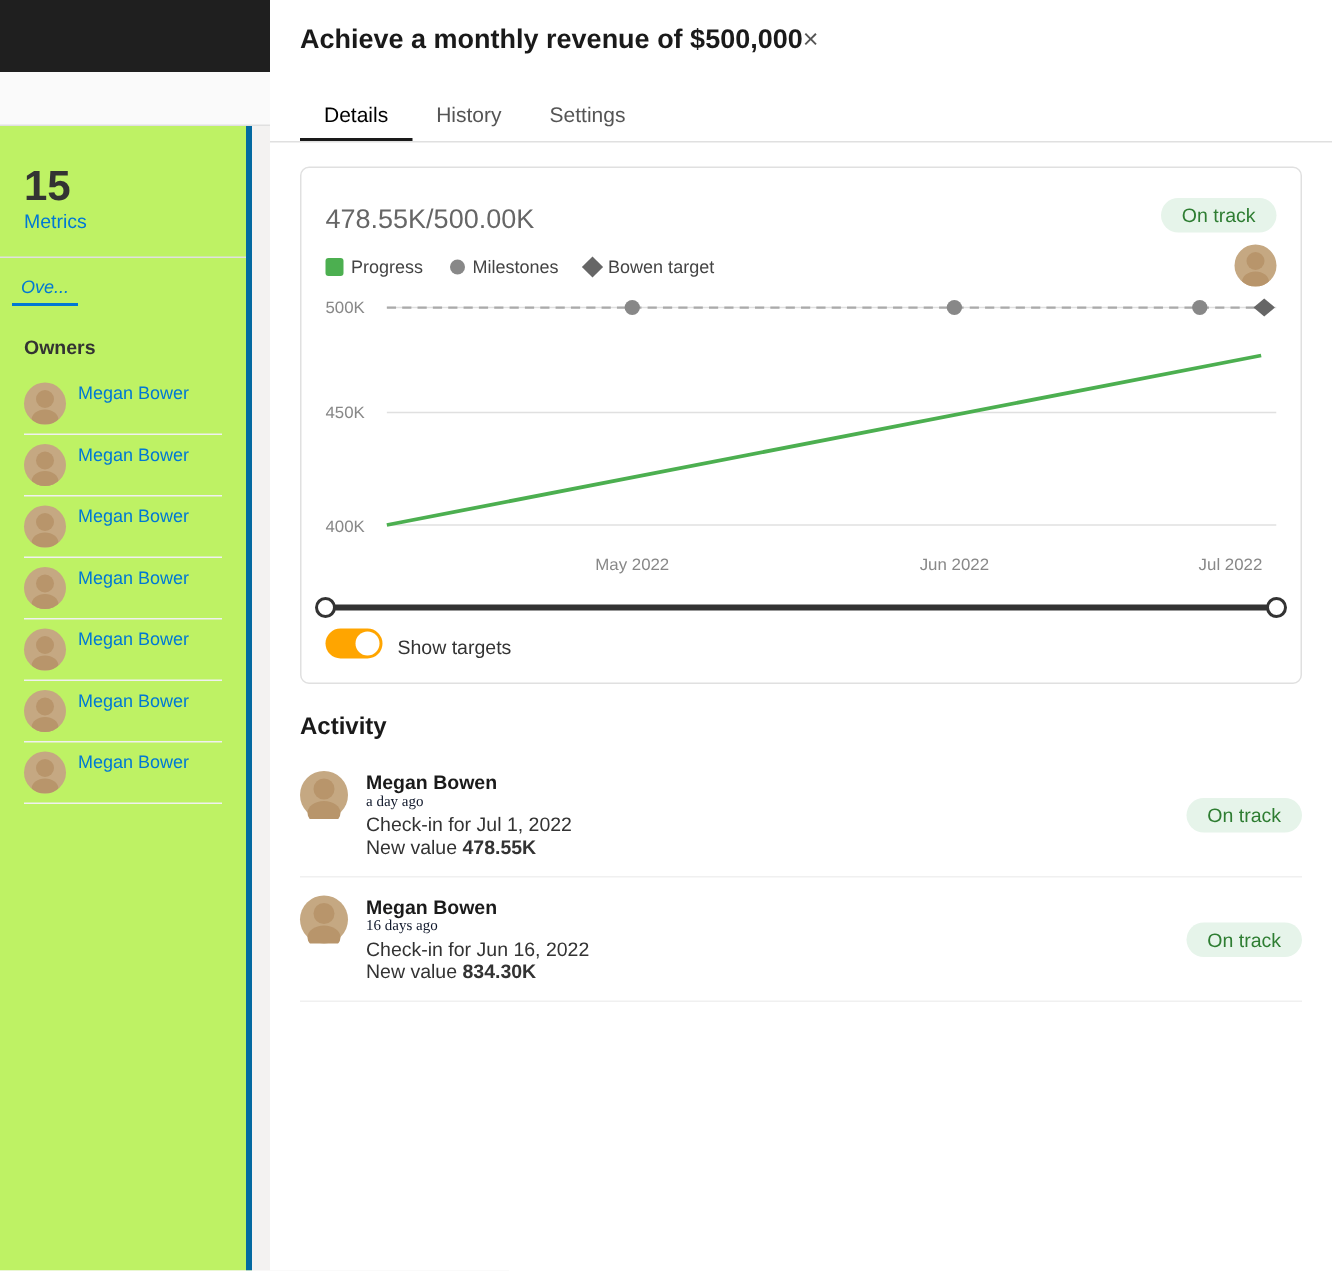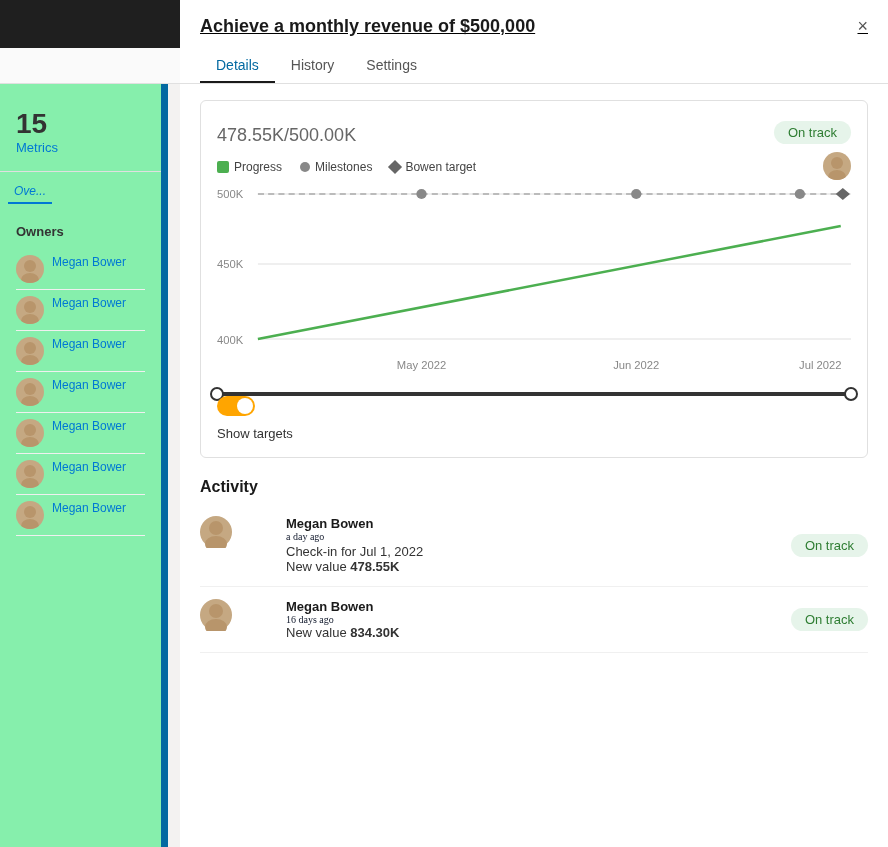--- a/index.html
+++ b/index.html
@@ -50,22 +50,22 @@
 
     
     .main-layout {
       display: flex;
       height: calc(847px - 84px);
     }
 
     
     .left-panel {
       width: 168px;
-      background: #86efac;
-      border-right: 7px solid #0369a1;
+      background: #bef264;
+      border-right: 4px solid #0369a1;
       padding: 16px 0;
       flex-shrink: 0;
     }
     .metrics-box {
       padding: 8px 16px 16px;
       border-bottom: 1px solid #e0e0e0;
       margin-bottom: 8px;
     }
     .metrics-number { font-size: 28px; font-weight: 700; color: #333; }
     .metrics-label { font-size: 13px; color: #0078d4; }
@@ -113,38 +113,36 @@
       overflow: hidden;
     }
     .modal-header {
       padding: 16px 20px 0;
       border-bottom: 1px solid #e0e0e0;
       flex-shrink: 0;
     }
     .modal-title-row {
       display: flex;
       align-items: center;
-      justify-content: space-between;
-      margin-bottom: 12px;
-      text-decoration: underline;
+      margin-bottom: 23px;
     }
     .modal-title { font-size: 18px; font-weight: 600; color: #1a1a1a; }
     .close-btn { font-size: 18px; color: #555; cursor: pointer; background: none; border: none; }
     .modal-tabs {
       display: flex;
       gap: 0;
     }
     .modal-tab {
       font-size: 14px;
       color: #555;
       padding: 8px 16px;
       cursor: pointer;
       border-bottom: 2px solid transparent;
     }
-    .modal-tab.active { color: #0369a1; border-bottom: 2px solid #1a1a1a; font-weight: 500; }
+    .modal-tab.active { color: #000000; border-bottom: 2px solid #1a1a1a; font-weight: 500; }
 
     
     .modal-content {
       flex: 1;
       overflow-y: auto;
       padding: 16px 20px;
     }
 
     
     .chart-card {
@@ -212,23 +210,23 @@
       border-radius: 50%;
       position: absolute;
       cursor: pointer;
     }
     .range-handle.left { left: 0; transform: translateX(-50%); }
     .range-handle.right { right: 0; transform: translateX(50%); }
 
     
     .toggle-row {
       display: flex;
-      align-items: flex-start;
+      align-items: flex-end;
       gap: 10px;
-      flex-direction: column;
+      margin-top: 12px;
     }
     .toggle-switch {
       width: 38px; height: 20px;
       background: #ffa500;
       border-radius: 10px;
       position: relative;
       cursor: pointer;
     }
     .toggle-knob {
       width: 16px; height: 16px;
@@ -249,21 +247,21 @@
       padding: 12px 0;
       border-bottom: 1px solid #f0f0f0;
     }
     .activity-avatar {
       width: 32px; height: 32px; border-radius: 50%;
       background: #c5a882;
       flex-shrink: 0;
       display: flex; align-items: center; justify-content: center;
       font-size: 11px; color: #fff;
     }
-    .activity-body { flex: 1; margin-left: 42px; }
+    .activity-body { flex: 1; }
     .activity-name { font-size: 13px; font-weight: 600; color: #1a1a1a; }
     .activity-time { font-size: 10px; color: #0f172a; font-family: Liberation Serif, serif; }
     .activity-checkin { font-size: 13px; color: #333; margin-top: 2px; }
     .activity-value { font-size: 13px; color: #333; }
     .activity-badge {
       background: #e6f4ea;
       color: #2e7d32;
       border-radius: 20px;
       padding: 4px 14px;
       font-size: 13px;
@@ -489,20 +487,21 @@
             <div class="activity-item">
     <div class="activity-avatar">
       <svg viewBox="0 0 32 32" width="32" height="32">
                   <circle cx="16" cy="12" r="7" fill="#b8956b"></circle>
                   <ellipse cx="16" cy="28" rx="11" ry="8" fill="#b8956b"></ellipse>
                 </svg>
     </div>
     <div class="activity-body">
       <div class="activity-name">Megan Bowen</div>
       <div class="activity-time">16 days ago</div>
+      <div class="activity-checkin">Check-in for Jun 16, 2022</div>
       <div class="activity-value">New value <strong>834.30K</strong></div>
     </div>
     <div class="activity-badge">On track</div>
   </div>
           </div>
       </div>
     </div>
   </div>
 </div>
 

